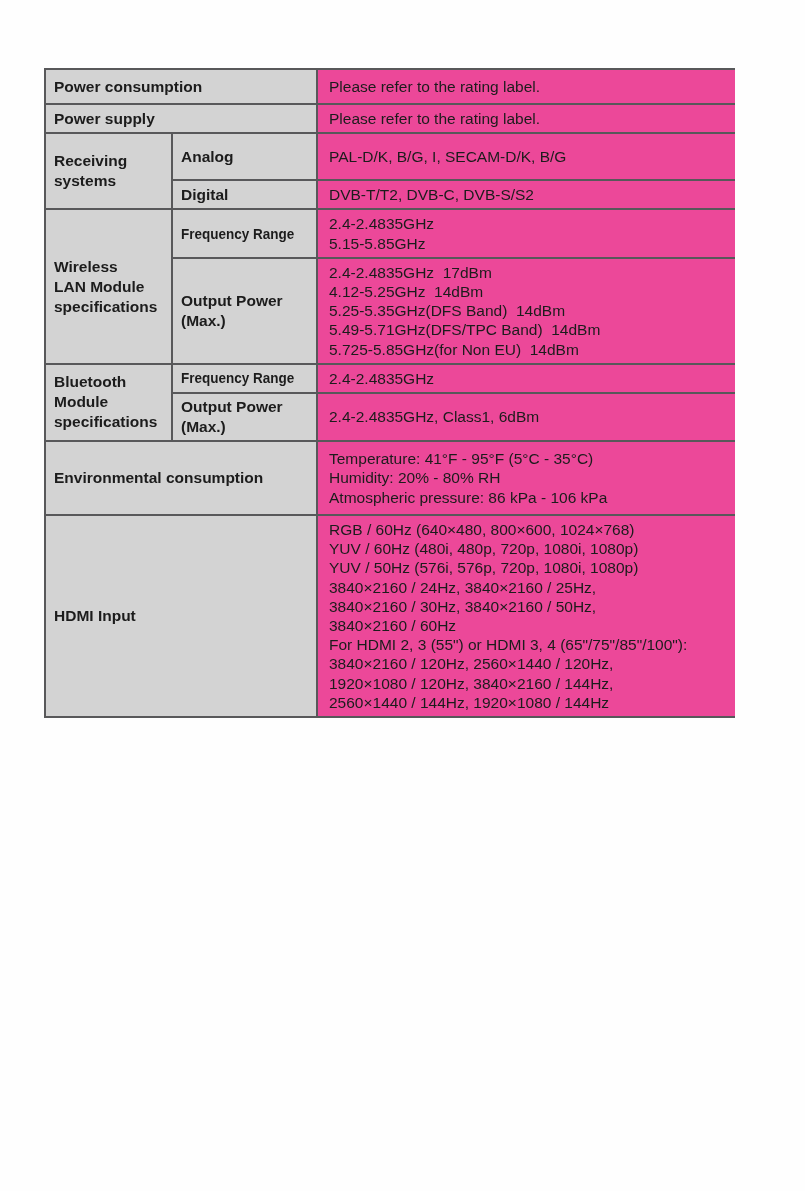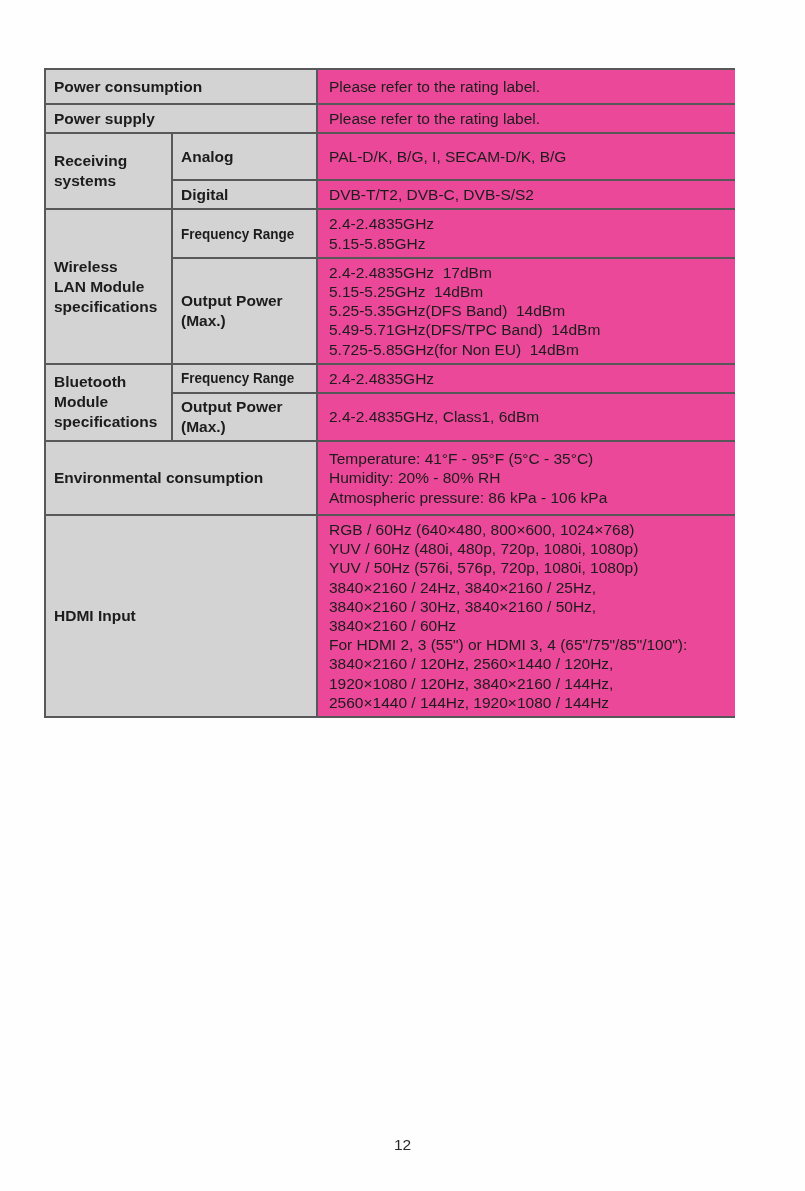--- a/index.html
+++ b/index.html
@@ -93,21 +93,21 @@
 LAN Module
 specifications</td>
         <td class="hdr"><span class="condensed">Frequency Range</span></td>
         <td class="val">2.4-2.4835GHz
 5.15-5.85GHz</td>
       </tr>
       <tr style="height:102px">
         <td class="hdr">Output Power
 (Max.)</td>
         <td class="val">2.4-2.4835GHz  17dBm
-5.15-5.25GHz  14dBm
+4.12-5.25GHz  14dBm
 5.25-5.35GHz(DFS Band)  14dBm
 5.49-5.71GHz(DFS/TPC Band)  14dBm
 5.725-5.85GHz(for Non EU)  14dBm</td>
       </tr>
       <tr style="height:16px">
         <td rowspan="2" class="hdr">Bluetooth
 Module
 specifications</td>
         <td class="hdr"><span class="condensed">Frequency Range</span></td>
         <td class="val">2.4-2.4835GHz</td>
@@ -132,15 +132,14 @@
 3840×2160 / 30Hz, 3840×2160 / 50Hz,
 3840×2160 / 60Hz
 For HDMI 2, 3 (55") or HDMI 3, 4 (65"/75"/85"/100"):
 3840×2160 / 120Hz, 2560×1440 / 120Hz,
 1920×1080 / 120Hz, 3840×2160 / 144Hz,
 2560×1440 / 144Hz, 1920×1080 / 144Hz</td>
       </tr>
     </tbody>
   </table>
 
-  <div class="page-number">12</div>
 
 </div>
 
 </body></html>

